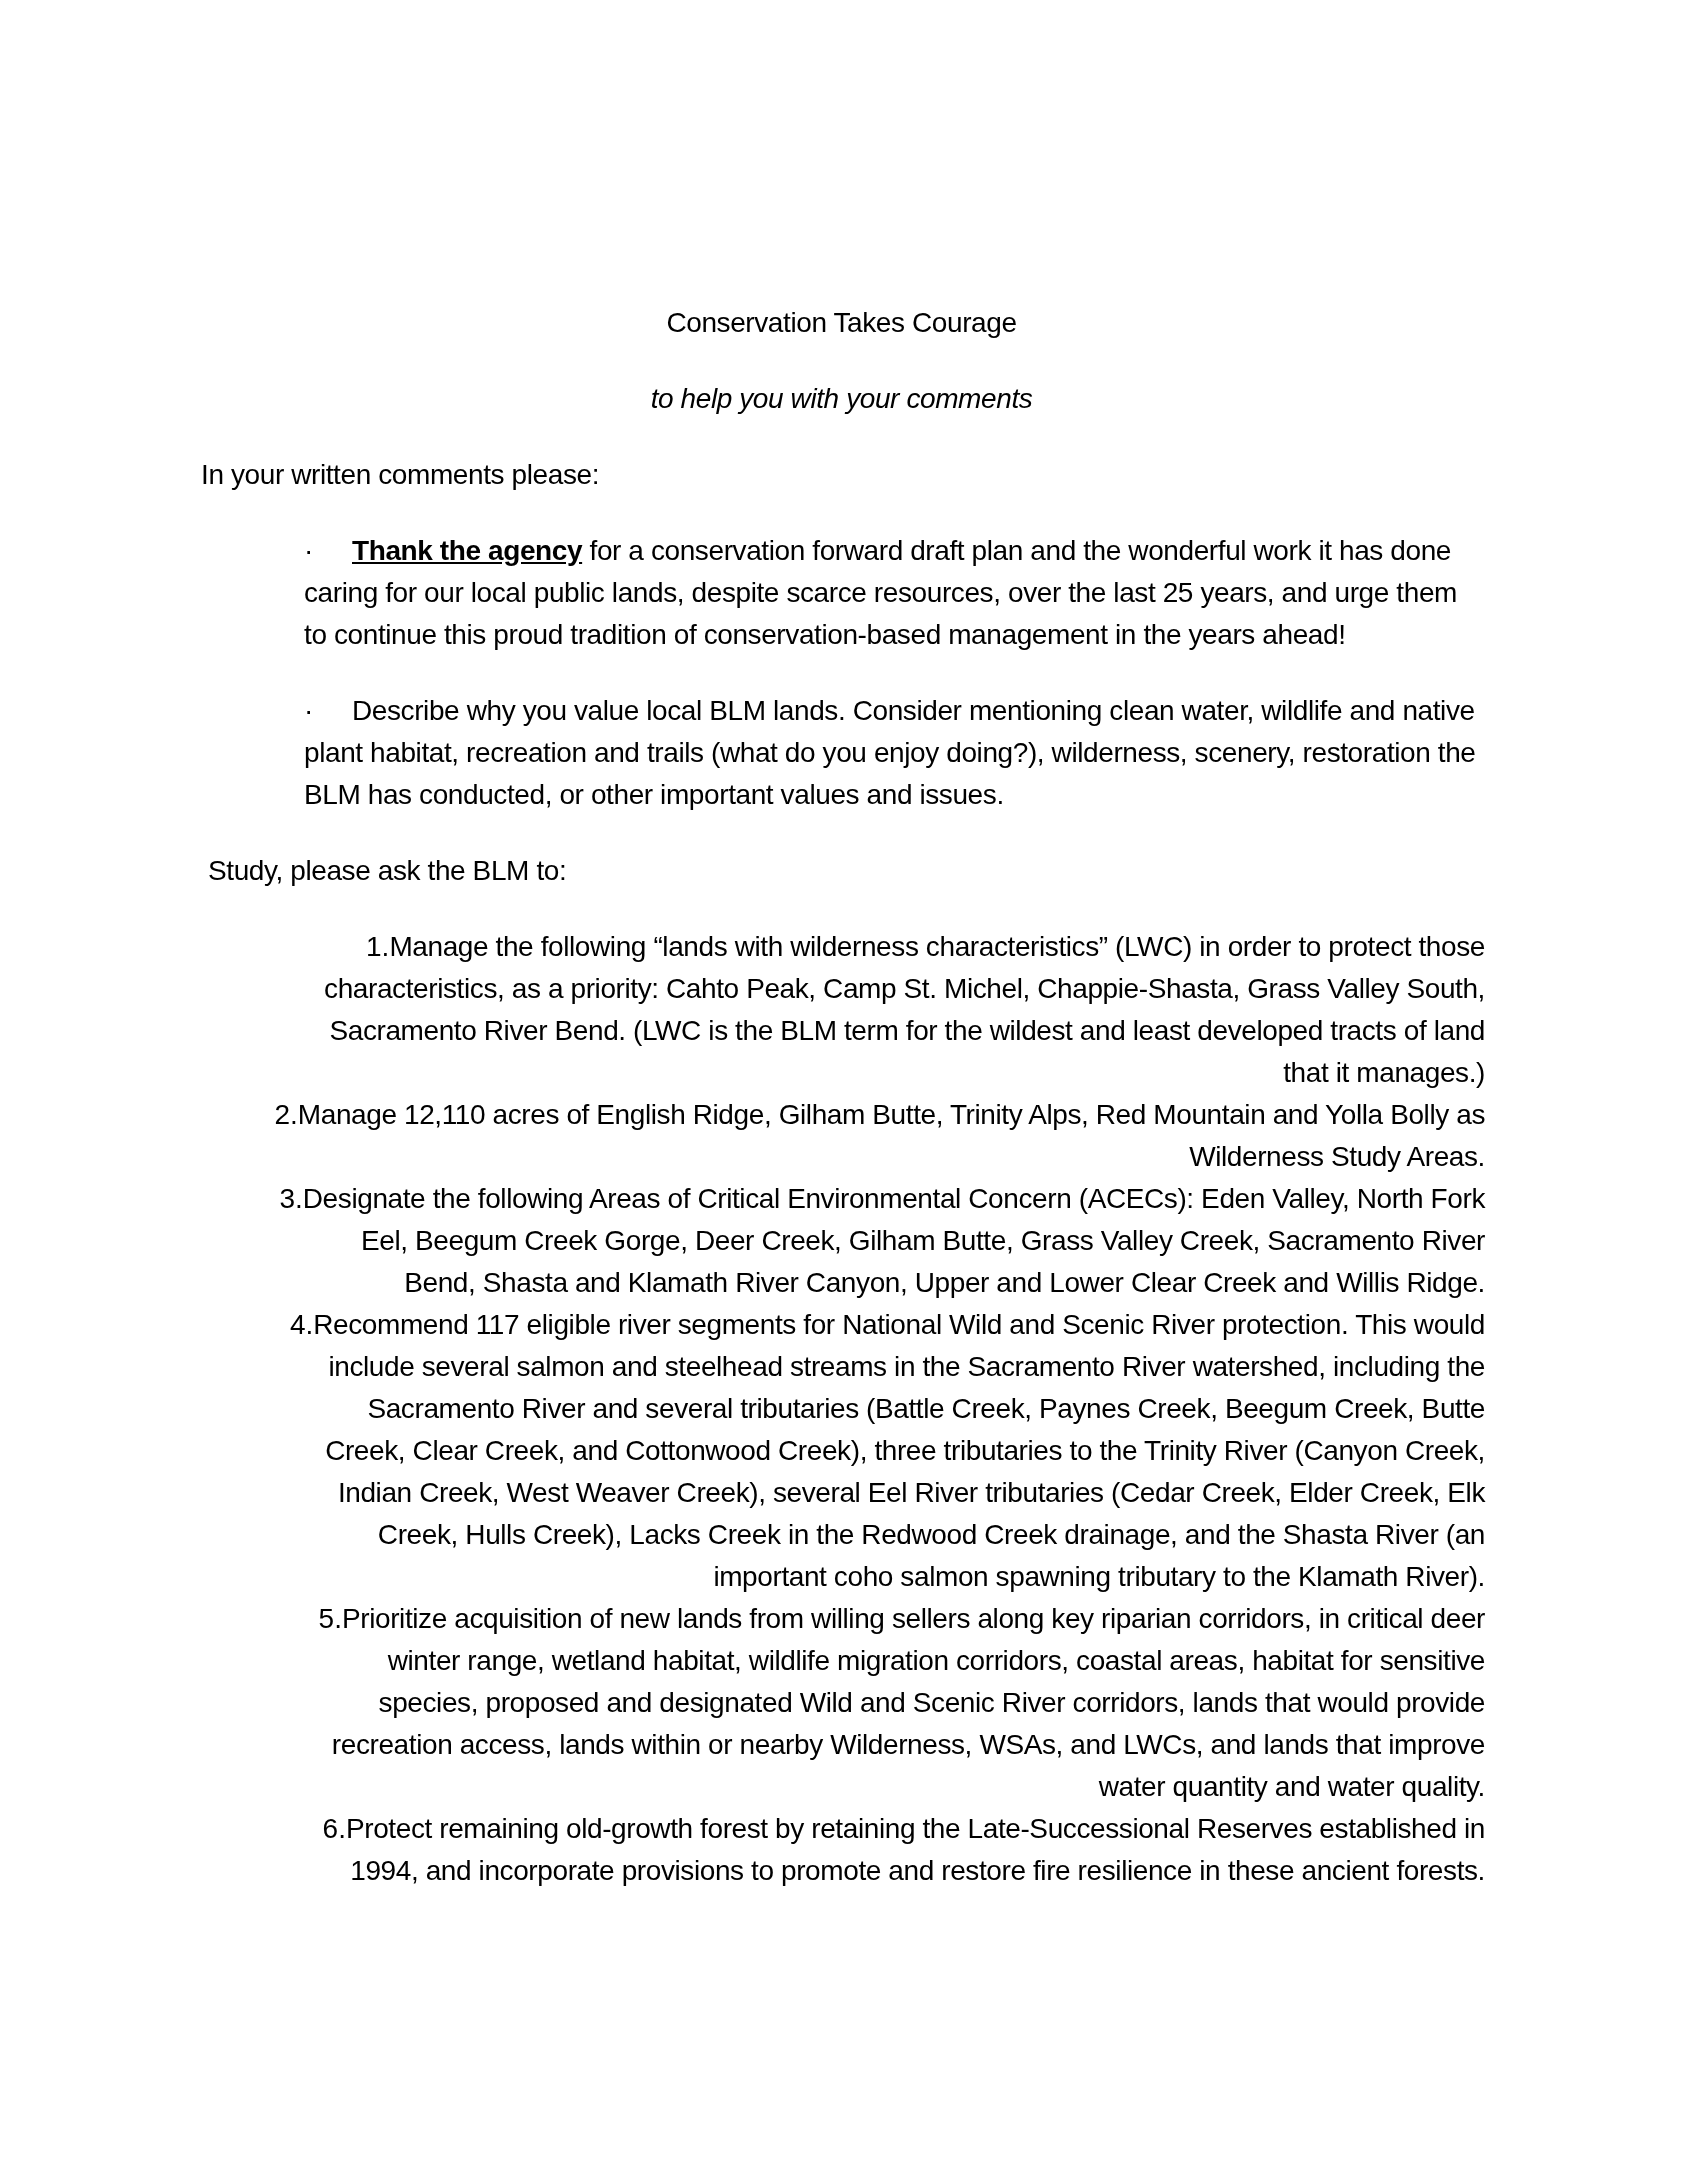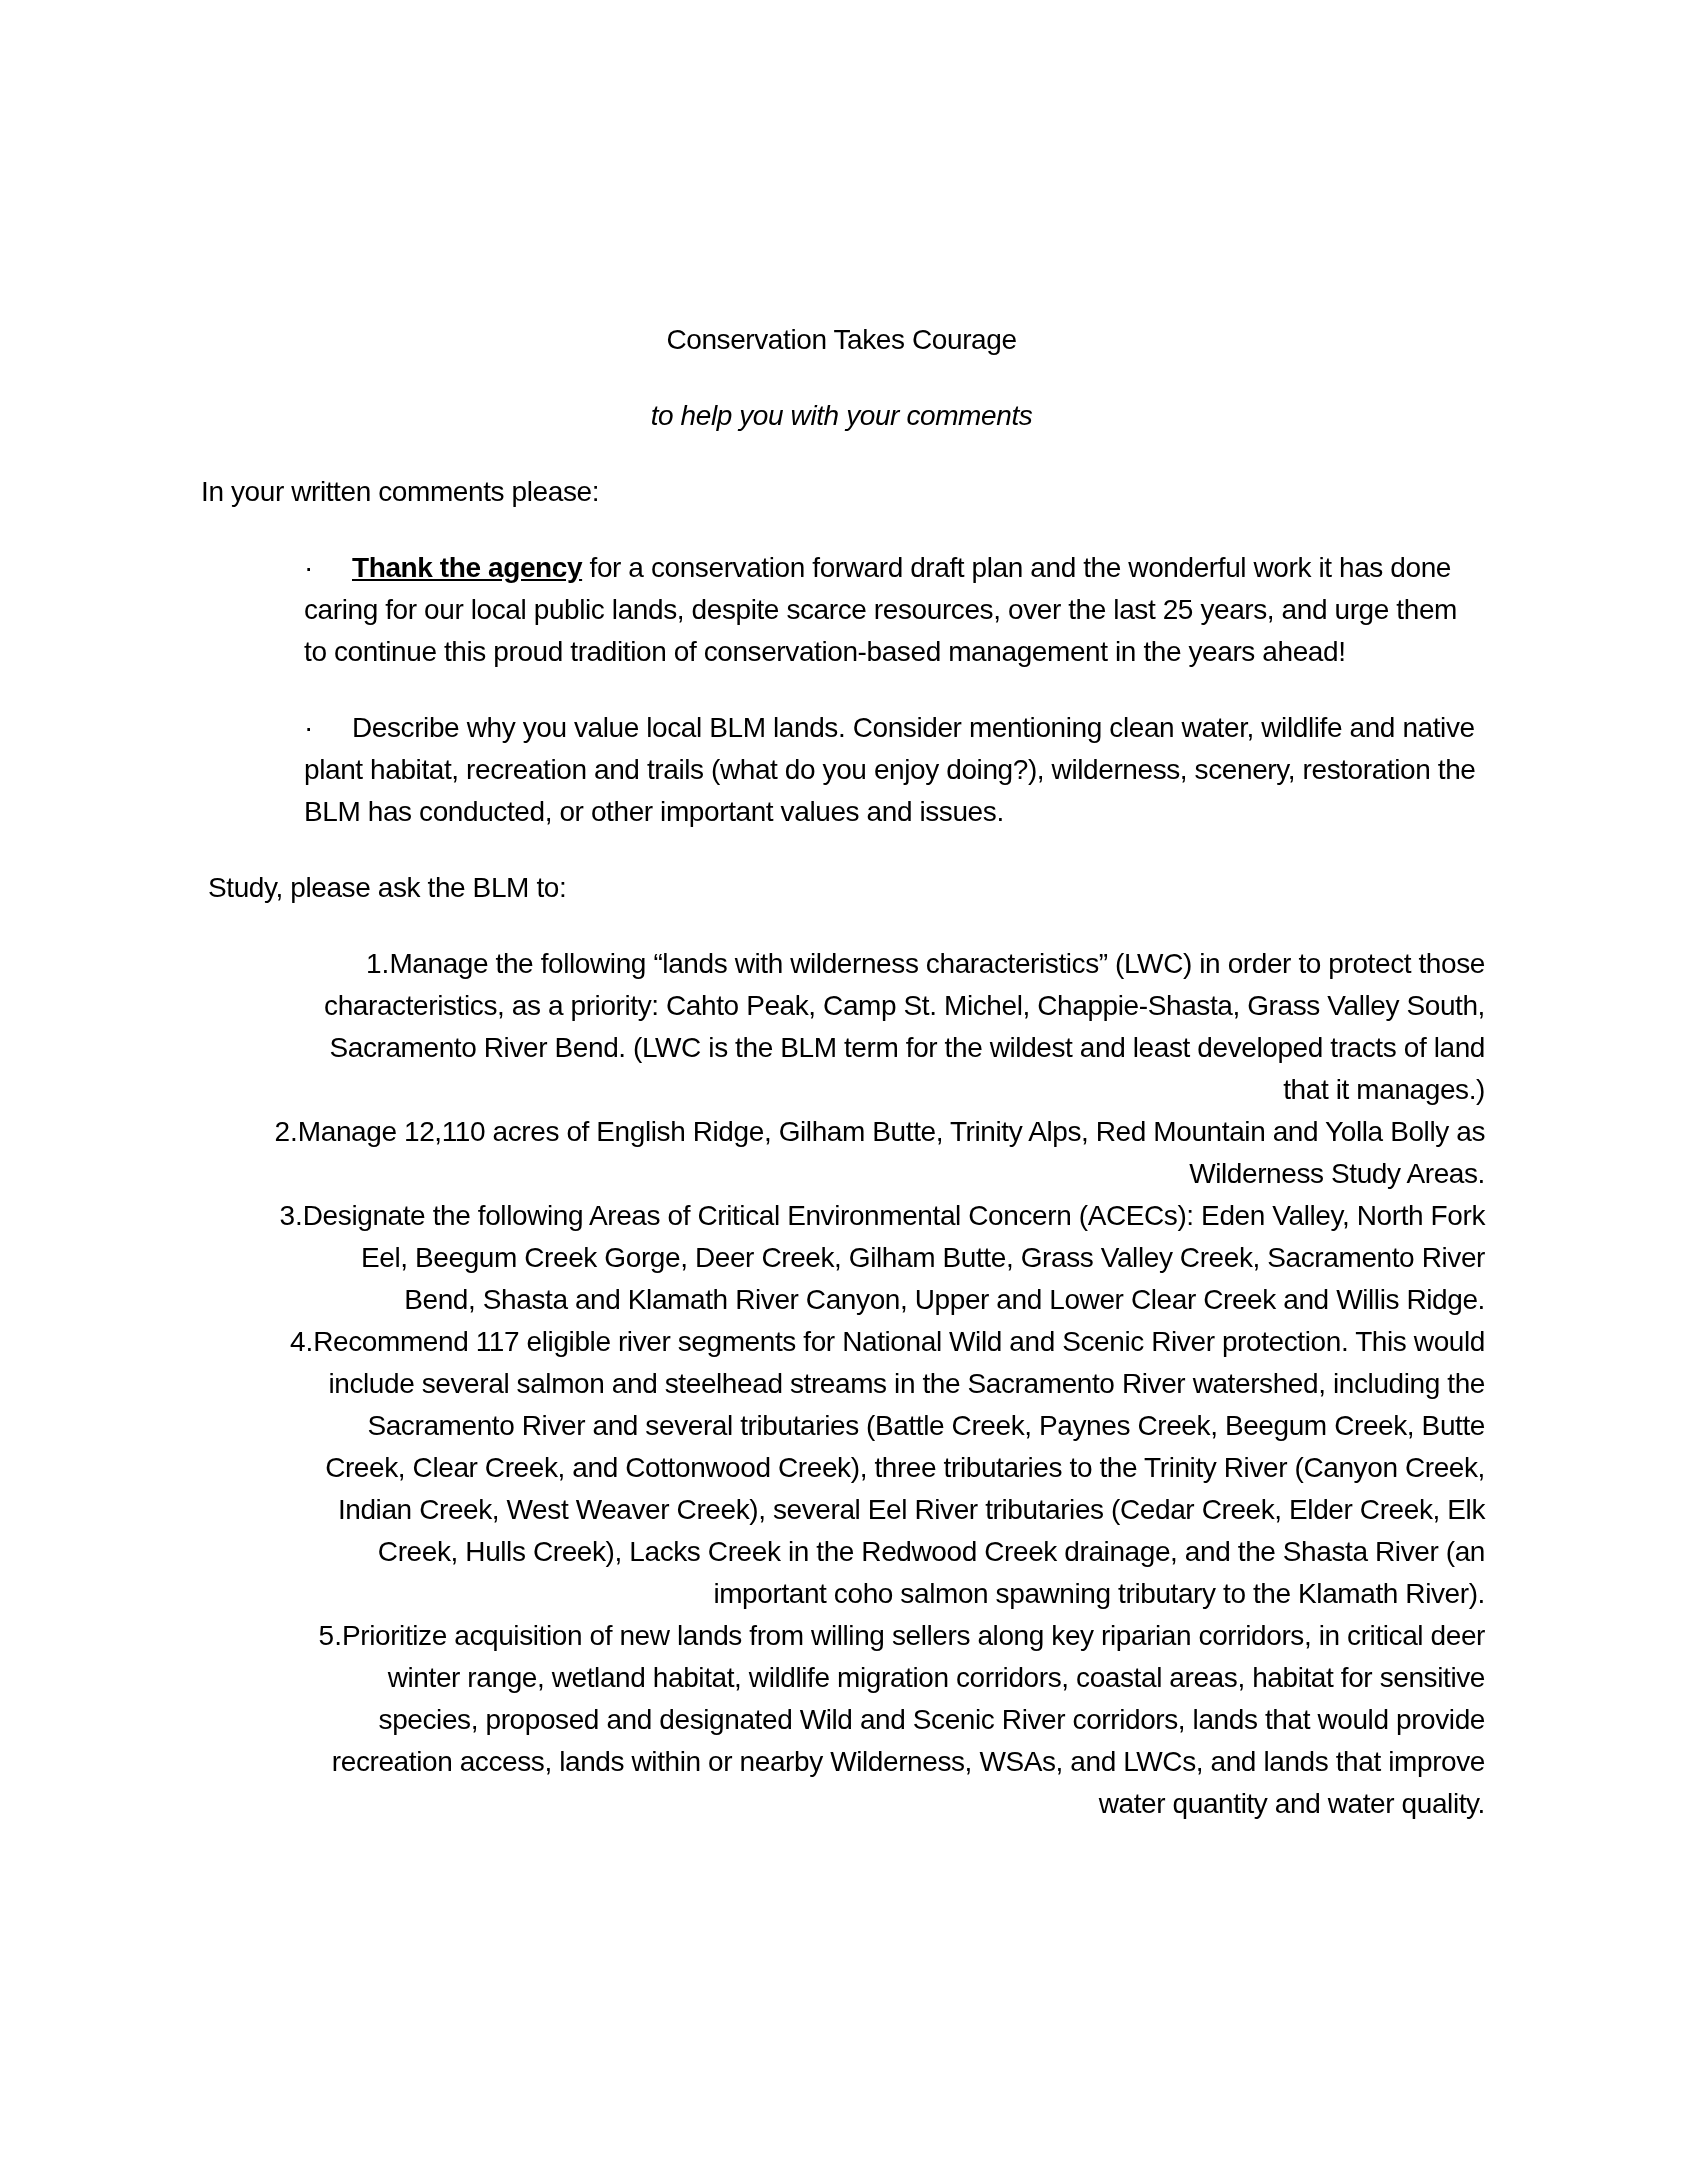--- a/index.html
+++ b/index.html
@@ -15,21 +15,21 @@
     color: #000000;
     font-family: "Liberation Sans", sans-serif;
     font-size: 28px;
     line-height: 42px;
     letter-spacing: -0.4px;
     box-sizing: border-box;
     padding-top: 302px;
     overflow: hidden;
   }
   .page p, .page h1 {
-    margin: 17px 0 34px 0;
+    margin: 0 0 34px 0;
     font-weight: normal;
     font-size: 28px;
   }
   .centered {
     text-align: center;
     margin-left: 201px !important;
     margin-right: 201px !important;
   }
   .italic { font-style: italic; }
   .intro-heading {
@@ -99,16 +99,19 @@
     </p>
     <p class="list-item">
       <span class="num">3.</span><span>Designate the following Areas of Critical Environmental Concern (ACECs): Eden Valley, North Fork Eel, Beegum Creek Gorge, Deer Creek, Gilham Butte, Grass Valley Creek, Sacramento River Bend,  Shasta and Klamath River Canyon, Upper and Lower Clear Creek and Willis Ridge.</span>
     </p>
     <p class="list-item">
       <span class="num">4.</span><span>Recommend 117 eligible river segments for National Wild and Scenic River protection. This would include several salmon and steelhead  streams in the Sacramento River watershed, including the Sacramento River and several tributaries (Battle Creek, Paynes Creek, Beegum Creek, Butte Creek, Clear Creek, and Cottonwood Creek), three tributaries to the Trinity River (Canyon Creek, Indian Creek, West Weaver Creek), several Eel River tributaries (Cedar Creek, Elder Creek, Elk Creek, Hulls Creek), Lacks Creek in the Redwood Creek drainage, and the Shasta River (an important coho salmon spawning tributary to the Klamath River).</span>
     </p>
     <p class="list-item">
       <span class="num">5.</span><span>Prioritize acquisition of new lands from willing sellers along key riparian corridors, in critical deer winter range, wetland habitat, wildlife migration corridors, coastal areas, habitat for sensitive species, proposed and designated Wild and Scenic River corridors, lands that would provide recreation access, lands within or nearby Wilderness, WSAs, and LWCs, and lands that improve water quantity and water quality.</span>
     </p>
+    <p class="list-item">
+      <span class="num">6.</span><span>Protect remaining old-growth forest by retaining the Late-Successional Reserves established in 1994, and incorporate provisions to promote and restore fire resilience in these ancient forests.</span>
+    </p>
   </div>
 
 </div>
 
 
 </body></html>

